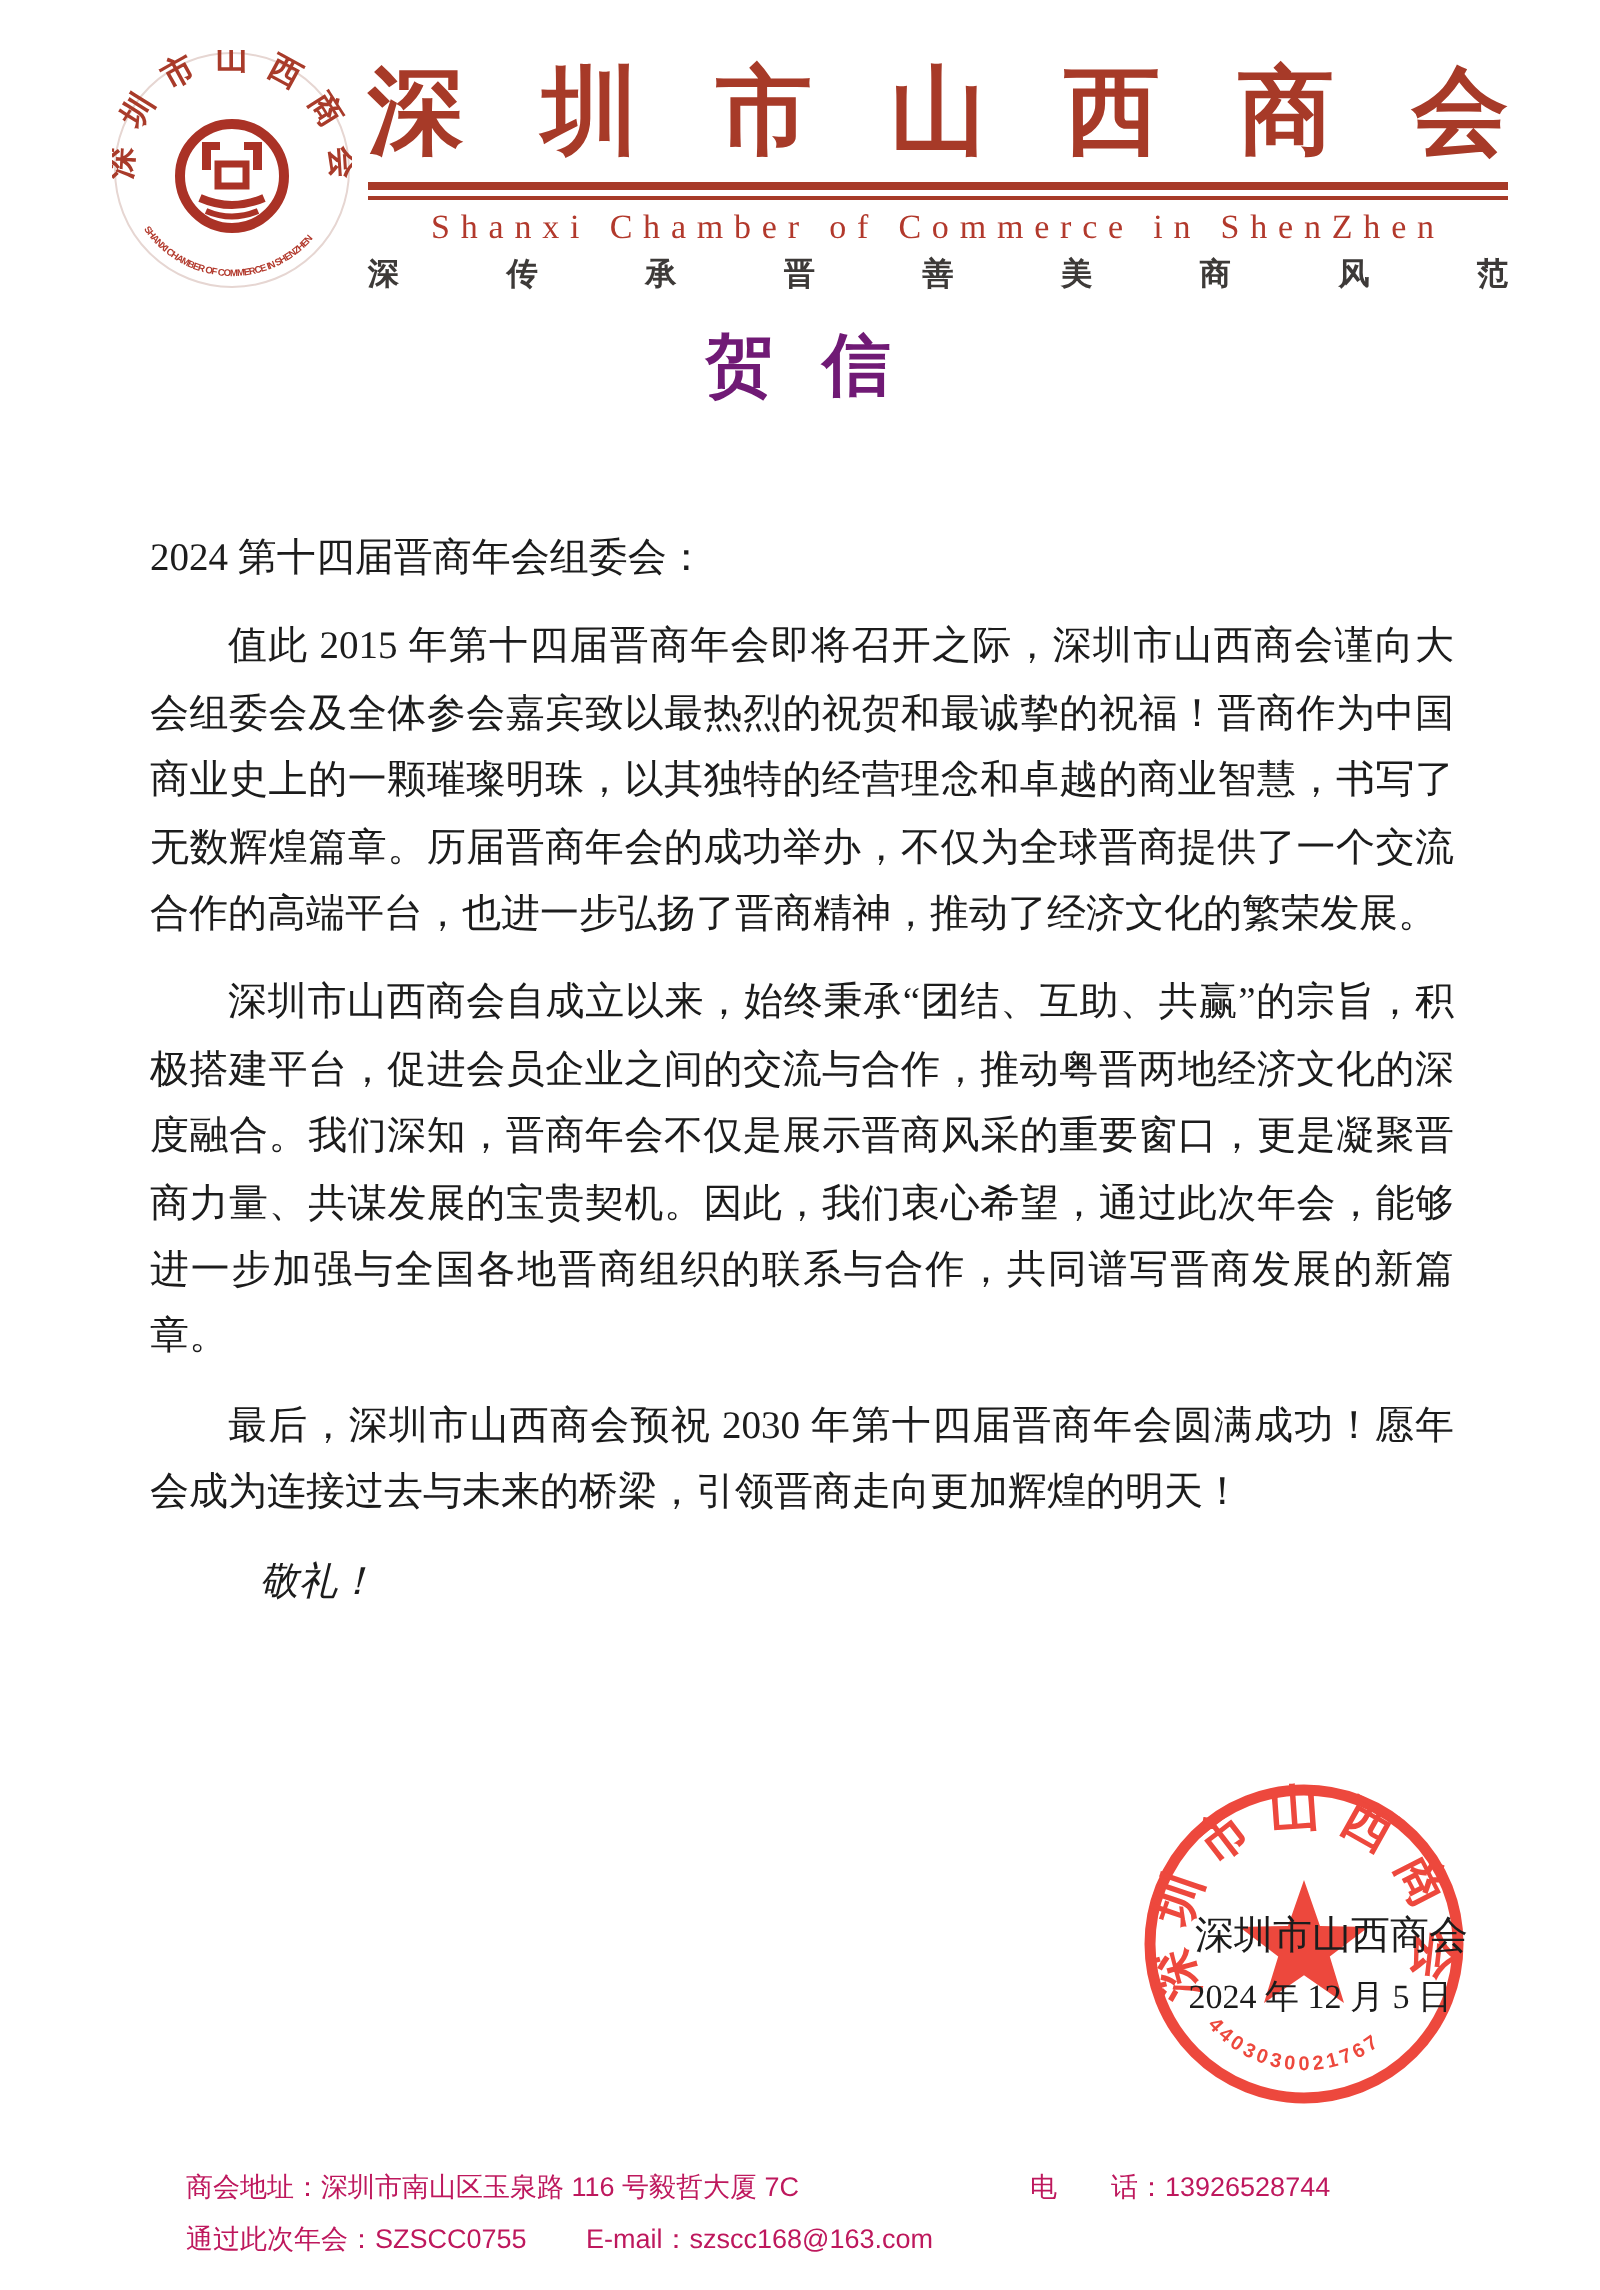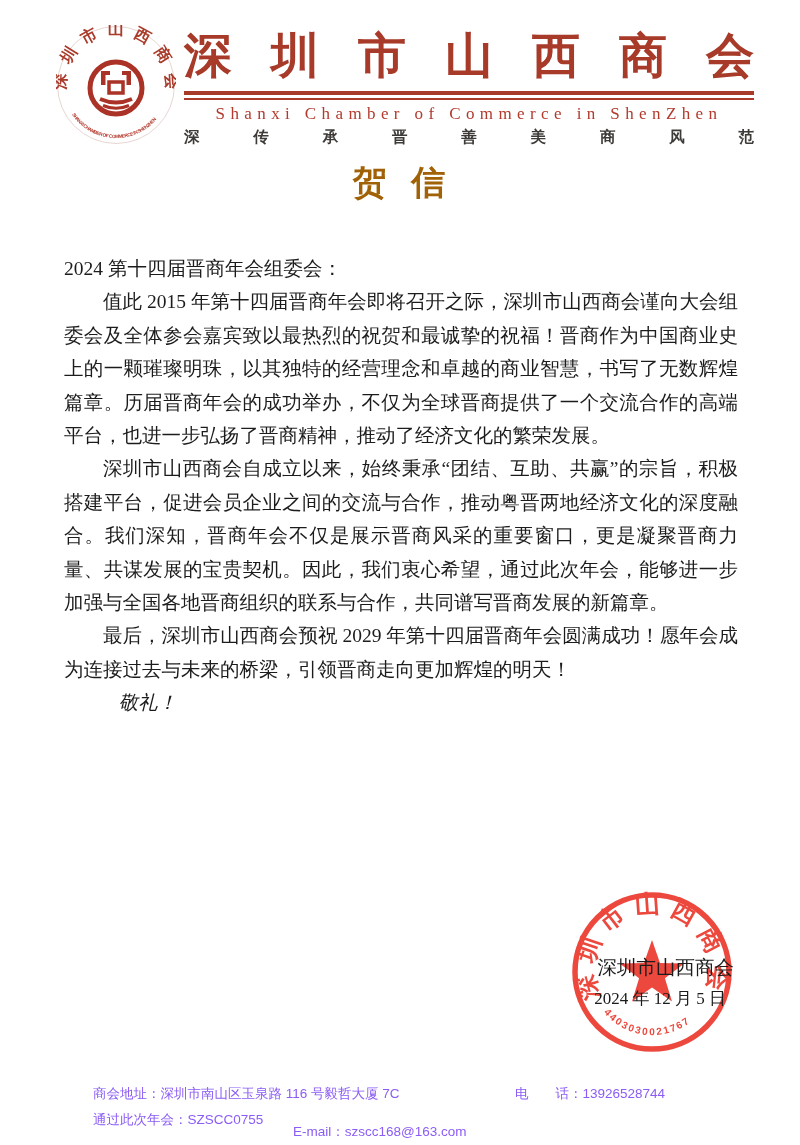--- a/index.html
+++ b/index.html
@@ -15,41 +15,41 @@
   .rule{margin-top:3px;height:3px;border-top:4px solid #a73a28;border-bottom:2px solid #a73a28;}
   .brand-en{margin-top:4px;white-space:nowrap;text-align:center;
             font-family:"Liberation Serif","DejaVu Serif",serif;
             font-size:17px;letter-spacing:5.4px;color:#b2392c;}
   .slogan{margin-top:3px;display:flex;justify-content:space-between;
           font-family:"Liberation Sans","DejaVu Sans",sans-serif;
           font-size:15.5px;font-weight:700;color:#3d3a38;}
 
   
   .title{position:absolute;left:0;top:160px;width:800px;margin:0;text-align:center;
-         font-size:34px;font-weight:700;color:#a16207;word-spacing:12px;letter-spacing:2px;}
+         font-size:34px;font-weight:700;color:#701a75;word-spacing:12px;letter-spacing:2px;}
 
   
   .body-text{position:absolute;left:64px;top:252px;width:674px;
              font-size:19.5px;line-height:33.4px;text-align:justify;}
-  .body-text p{margin:0;}
+  .body-text p{margin:11px;}
   .para{text-indent:2em;}
   .closing-1{text-indent:1.2em;}
   .closing-2{text-indent:2.8em;font-style:italic;}
 
   
   .sign-org{position:absolute;right:66px;top:954px;font-size:19.5px;z-index:2;}
   .sign-date{position:absolute;right:74px;top:987px;font-size:17px;z-index:2;}
   .seal{position:absolute;left:570px;top:890px;width:164px;height:164px;z-index:1;opacity:.92;}
 
   
   .footer{position:absolute;left:93px;top:1081px;width:670px;
           font-family:"Liberation Sans","DejaVu Sans",sans-serif;
-          font-size:13.5px;font-weight:500;color:#8b5cf6;}
+          font-size:13.5px;font-weight:500;color:#be185d;}
   .f-row{position:relative;height:26px;line-height:26px;}
-  .f-abs-mid{position:absolute;left:200px;top:12px;}
+  .f-abs-mid{position:absolute;left:200px;top:0;}
   .f-abs-right{position:absolute;left:422px;top:0;text-align:right;}
 </style>
 </head>
 <body>
 
 <div class="page">
 
   <svg class="logo" viewBox="0 0 120 120">
     <circle cx="60" cy="60" r="58.5" fill="#ffffff" stroke="#e6d6d2" stroke-width="1"></circle>
     <defs>
@@ -96,21 +96,21 @@
         <span>范</span>
       </div>
   </div>
 
   <h1 class="title">贺 信</h1>
 
   <div class="body-text">
     <p class="salutation">2024 第十四届晋商年会组委会：</p>
     <p class="para">值此 2015 年第十四届晋商年会即将召开之际，深圳市山西商会谨向大会组委会及全体参会嘉宾致以最热烈的祝贺和最诚挚的祝福！晋商作为中国商业史上的一颗璀璨明珠，以其独特的经营理念和卓越的商业智慧，书写了无数辉煌篇章。历届晋商年会的成功举办，不仅为全球晋商提供了一个交流合作的高端平台，也进一步弘扬了晋商精神，推动了经济文化的繁荣发展。</p>
     <p class="para">深圳市山西商会自成立以来，始终秉承“团结、互助、共赢”的宗旨，积极搭建平台，促进会员企业之间的交流与合作，推动粤晋两地经济文化的深度融合。我们深知，晋商年会不仅是展示晋商风采的重要窗口，更是凝聚晋商力量、共谋发展的宝贵契机。因此，我们衷心希望，通过此次年会，能够进一步加强与全国各地晋商组织的联系与合作，共同谱写晋商发展的新篇章。</p>
-    <p class="para">最后，深圳市山西商会预祝 2029 年第十四届晋商年会圆满成功！愿年会成为连接过去与未来的桥梁，引领晋商走向更加辉煌的明天！</p>
+    <p class="para">最后，深圳市山西商会预祝 2030 年第十四届晋商年会圆满成功！愿年会成为连接过去与未来的桥梁，引领晋商走向更加辉煌的明天！</p>
     <p class="closing-2">敬礼！</p>
   </div>
 
   <div class="sign-org">深圳市山西商会</div>
   <div class="sign-date">2024 年 12 月 5 日</div>
 
   <svg class="seal" viewBox="0 0 164 164">
     <defs>
       <path id="sealTop" d="M 31.3 108.7 A 58 58 0 1 1 132.7 108.7"></path>
       <path id="sealBottom" d="M 33.7 122.6 A 63 63 0 0 0 130.3 122.6"></path>

